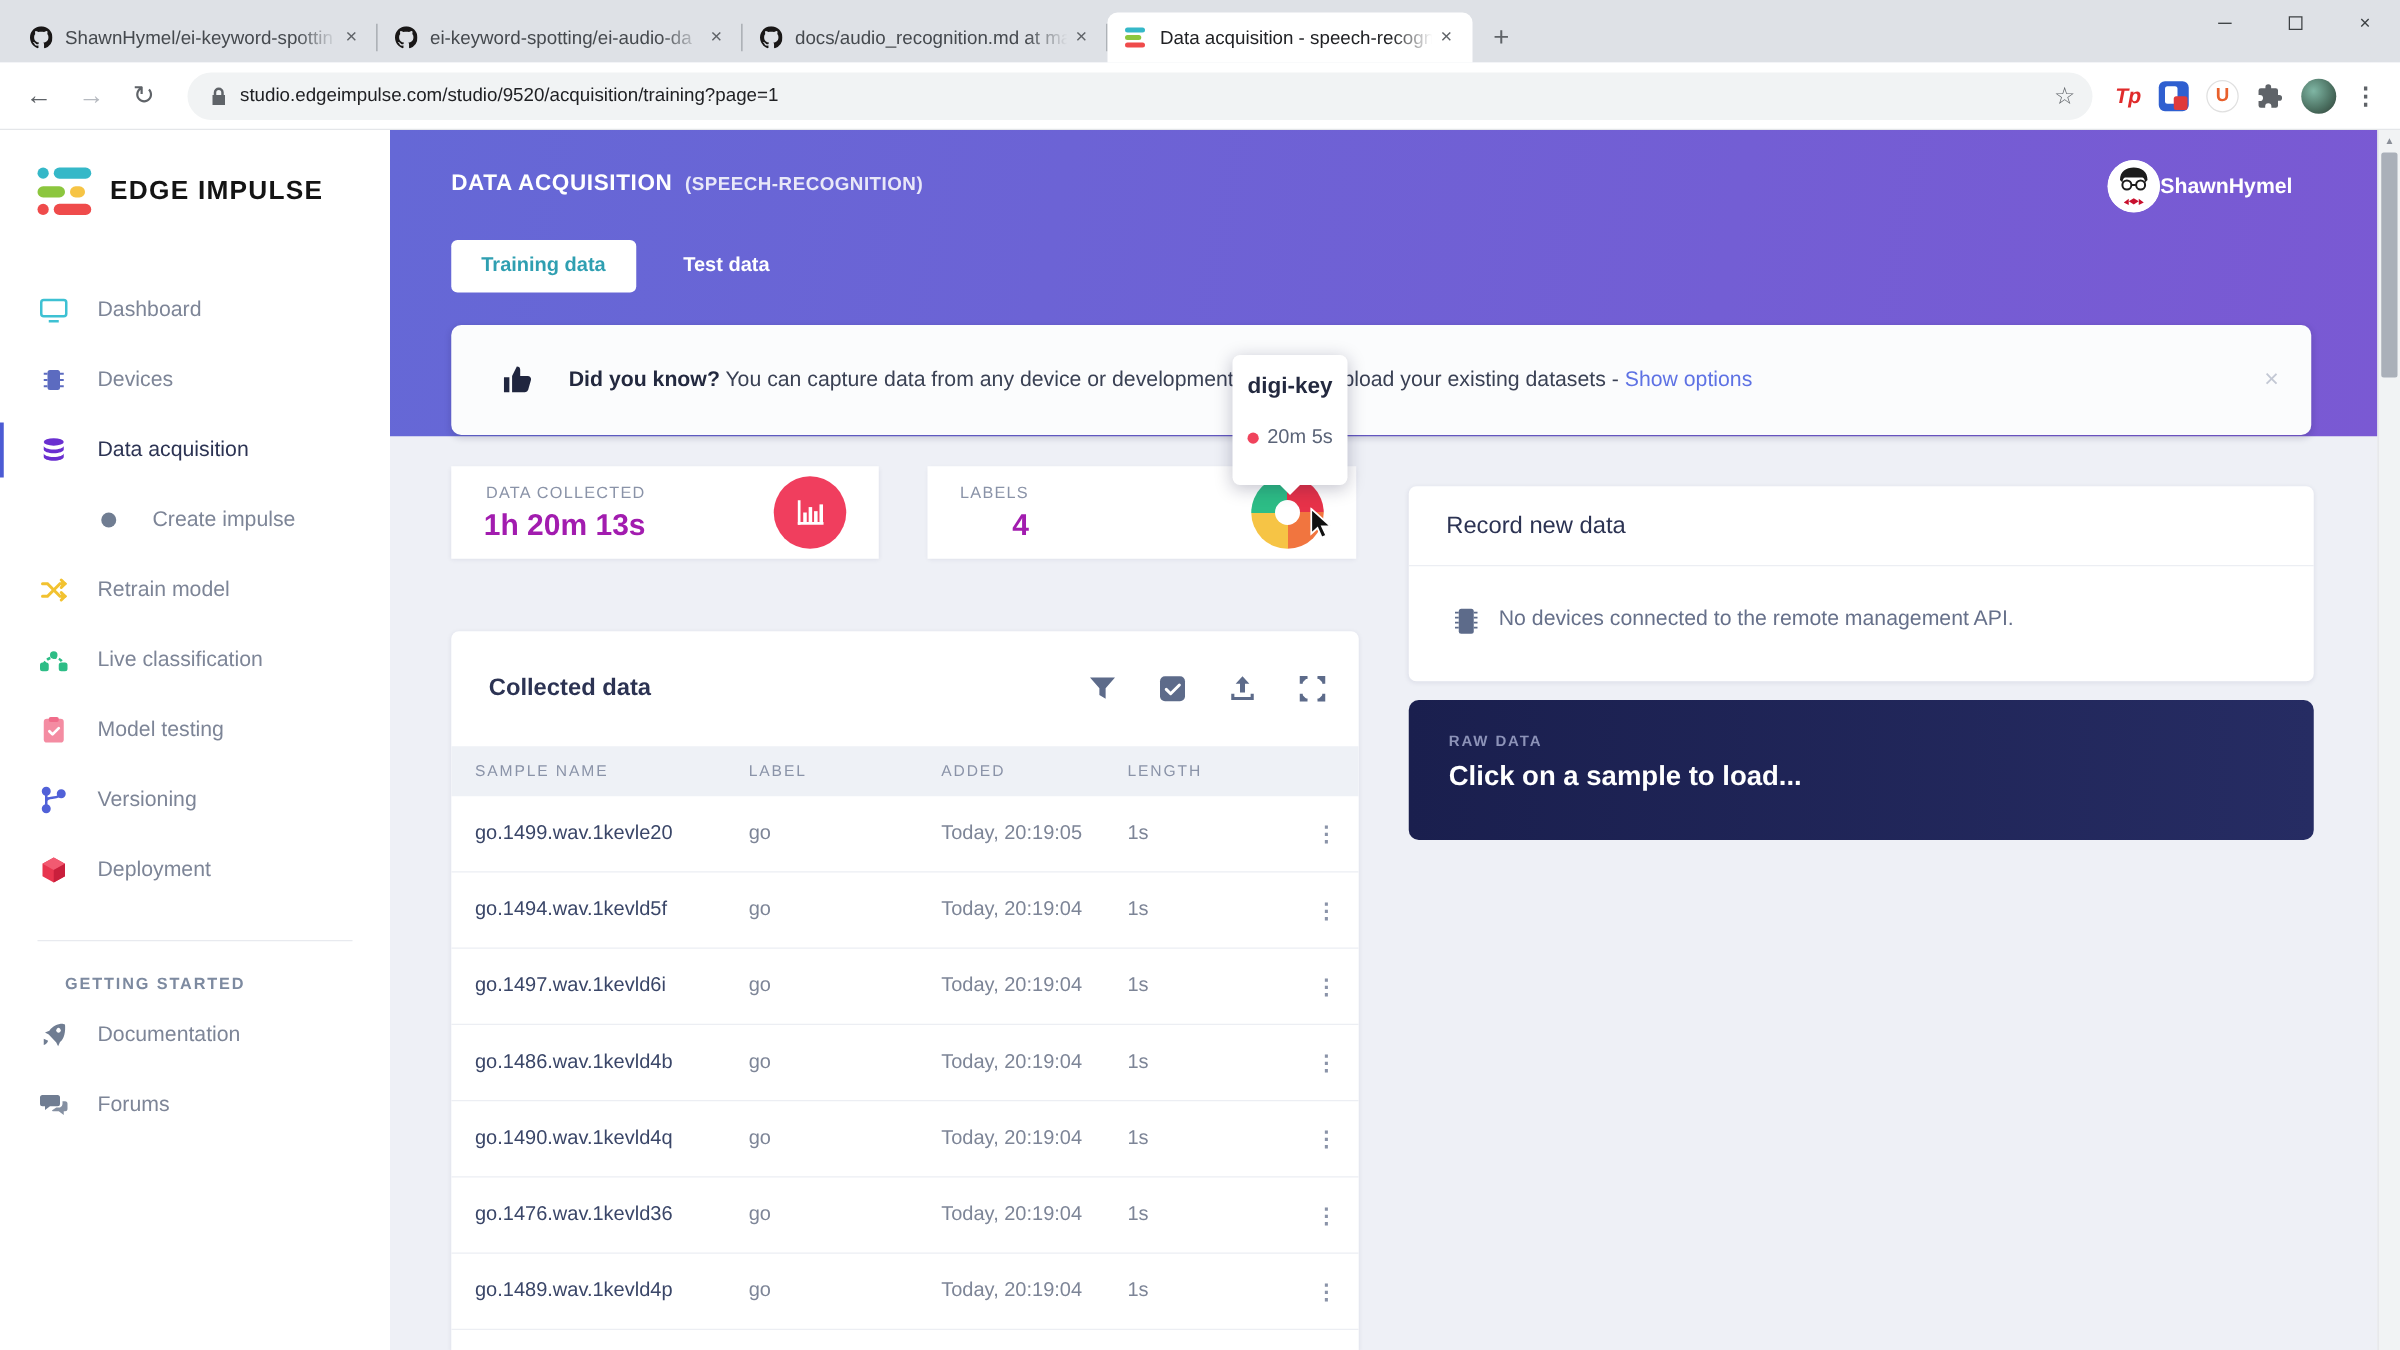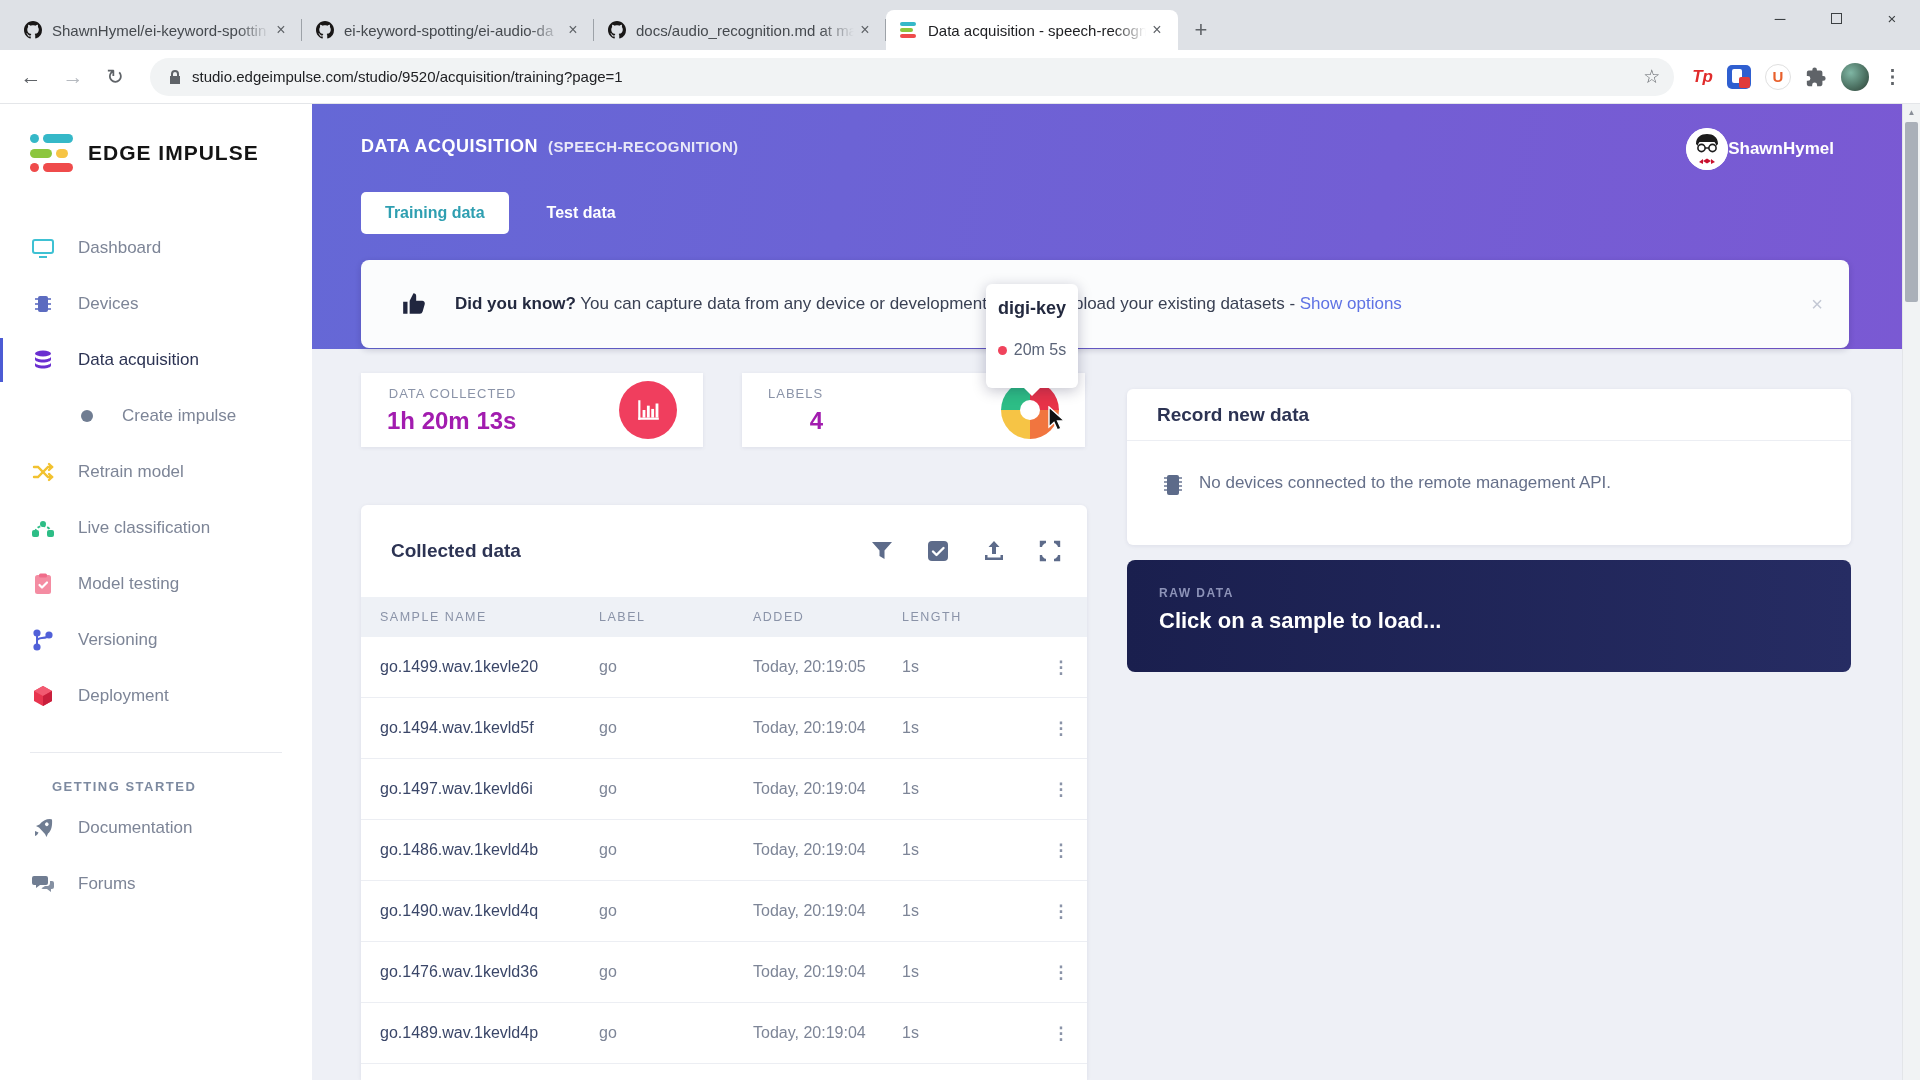--- a/index.html
+++ b/index.html
@@ -103,21 +103,21 @@
   .panel-tools { display:flex; align-items:center; gap:34px; }
   .ptool { width:22px; height:22px; fill:#5d6b8a; cursor:pointer; }
   .thead { height:40px; background:#eef1f6; display:grid; grid-template-columns:219px 154px 149px 1fr 52px; align-items:center; padding-left:19px; color:#8a93a8; font-size:12.5px; letter-spacing:1.5px; }
   .trow { height:61px; display:grid; grid-template-columns:219px 154px 149px 1fr 52px; align-items:center; padding-left:19px; border-bottom:1px solid #eceef3; font-size:16px; }
   .cell-name { color:#3a4668; cursor:pointer; }
   .cell-dim { color:#7d8597; }
   .row-menu { color:#8a93a8; font-size:17px; font-weight:bold; text-align:center; cursor:pointer; }
 
   
   .record-card { position:absolute; left:815px; top:285px; width:724px; height:156px; background:#fff; border-radius:6px; box-shadow:0 1px 4px rgba(30,30,80,.08); }
-  .record-title { height:52px; display:flex; align-items:center; padding-left:30px; font-size:19px; font-weight:bold; color:#2c3353; border-bottom:1px solid #eceef3; }
+  .record-title { height:64px; display:flex; align-items:center; padding-left:30px; font-size:19px; font-weight:normal; color:#2c3353; border-bottom:1px solid #eceef3; }
   .record-body { display:flex; padding:32px 0 0 36px; gap:16px; color:#66708a; font-size:17px; }
   .chip-icon { width:20px; height:24px; fill:#5d6b8a; flex:0 0 auto; }
   .raw-card { position:absolute; left:815px; top:456px; width:724px; height:112px; border-radius:8px; background:linear-gradient(90deg,#1a1f4e 0%,#262c63 100%); padding:26px 0 0 32px; }
   .raw-label { color:#8d93b8; font-size:12px; font-weight:bold; letter-spacing:1.5px; }
   .raw-msg { color:#ffffff; font-size:22px; font-weight:bold; margin-top:8px; }
 
   
   .scrollbar { position:absolute; right:0; top:0; width:18px; height:976px; background:#f1f3f4; border-left:1px solid #e3e5e8; }
   .scroll-up { height:16px; display:flex; align-items:center; justify-content:center; color:#8a8f98; font-size:8px; }
   .scroll-thumb { position:absolute; left:2px; right:2px; top:18px; height:180px; background:#aab0b9; border-radius:2px; }

